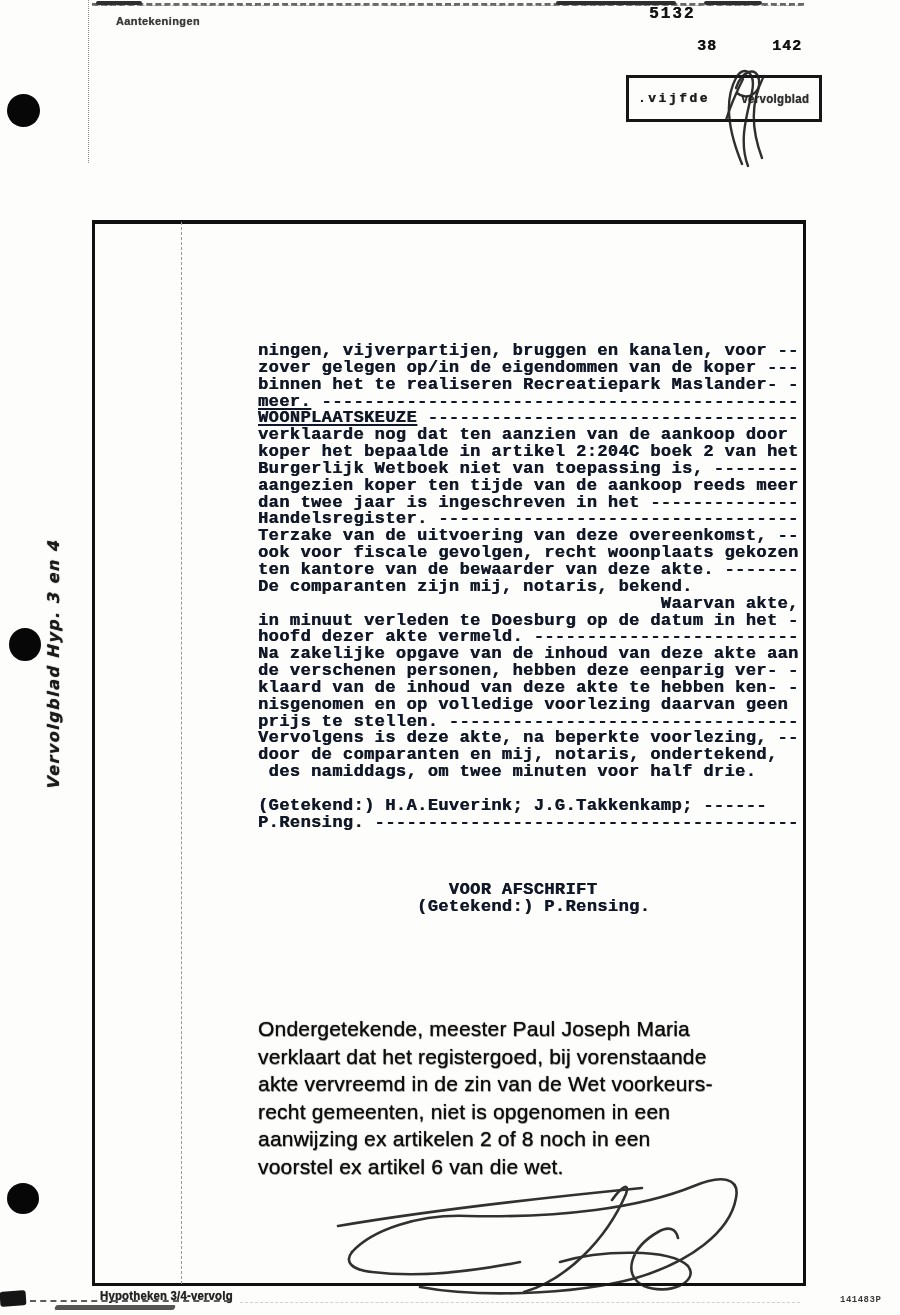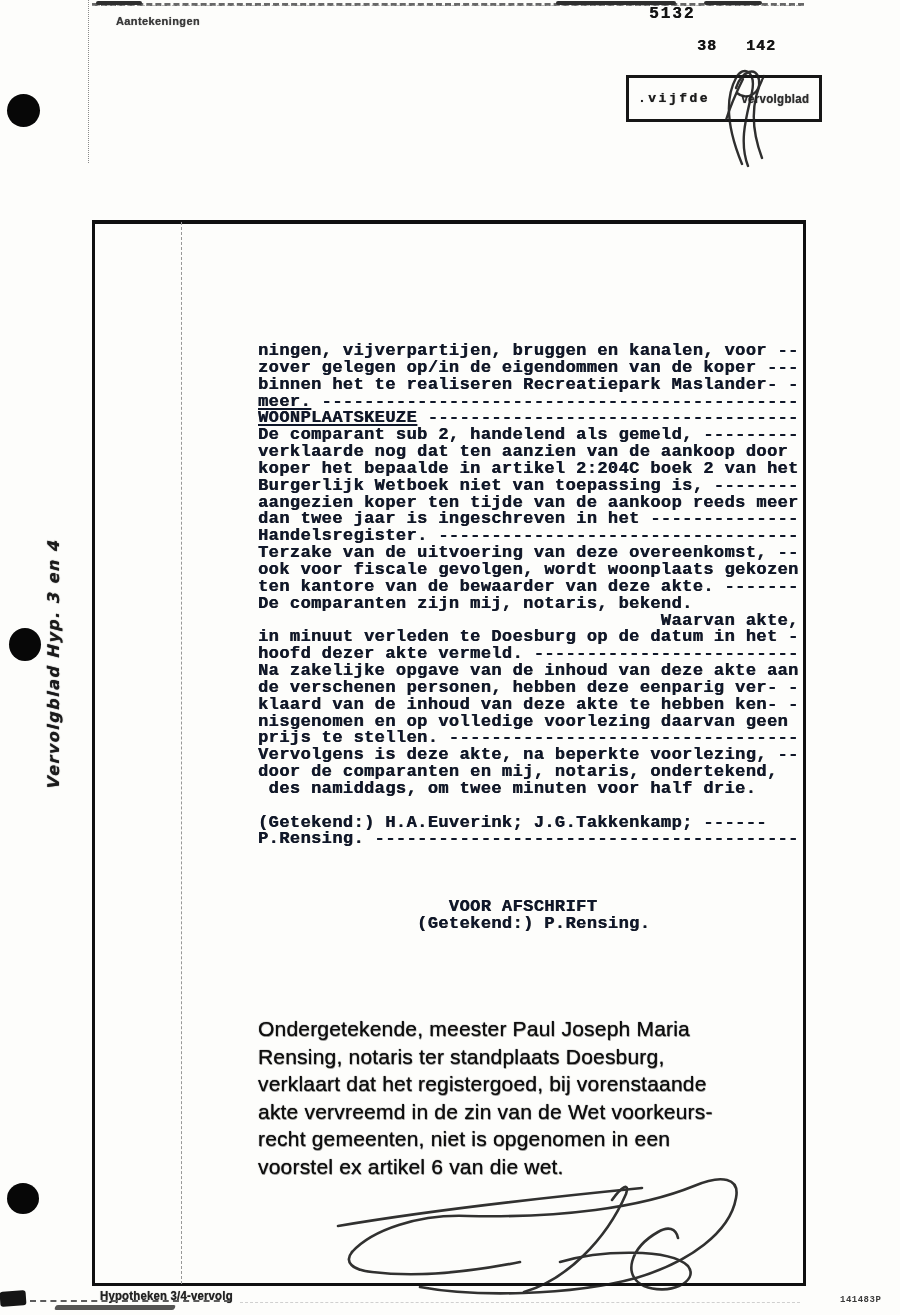--- a/index.html
+++ b/index.html
@@ -13,21 +13,21 @@
   .dark-seg{height:4px;background:#2e2e2e;top:1px;border-radius:2px;}
 
   .notes-label{left:116px;top:15px;font-size:11px;font-weight:600;color:#3a3a3a;
                letter-spacing:.4px;text-shadow:0 0 .8px #555;}
   .dotted-v{left:88px;top:0;height:163px;border-left:1px dotted #8a8a8a;}
 
   .serial{left:649px;top:5px;font-family:"Liberation Mono",monospace;font-weight:700;
           font-size:16px;letter-spacing:2px;text-shadow:.4px 0 0 #222;}
   .regno{font-family:"Liberation Mono",monospace;font-weight:700;font-size:15px;
          letter-spacing:1px;text-shadow:.4px 0 0 #222;}
-  .reg-left{left:697px;top:38px;} .reg-right{left:746px;top:38px;}
+  .reg-left{left:697px;top:38px;} .reg-right{left:772px;top:38px;}
 
   .stamp{left:626px;top:75px;width:196px;height:47px;border:3px solid #161616;
          box-sizing:border-box;display:flex;align-items:center;padding-left:9px;background:#fdfdfb;}
   .stamp-typed{font-family:"Liberation Mono",monospace;font-weight:700;font-size:13px;
                letter-spacing:2.5px;color:#1c1c1c;text-shadow:0 0 .7px #333;}
   .stamp-printed{margin-left:30px;font-size:12px;font-weight:700;color:#2e2e2e;
                  letter-spacing:.3px;text-shadow:0 0 1px #555;transform:scaleX(.96);}
 
   .hole{background:#070707;border-radius:50%;}
   .hole1{left:7px;top:94px;width:33px;height:33px;}
@@ -100,29 +100,28 @@
   <div class="abs frame"></div>
   <div class="abs inner-rule"></div>
 
   <div class="abs typed">
 
   <div class="tline"><span class="u"></span><span>ningen, vijverpartijen, bruggen en kanalen, voor --</span></div>
       <div class="tline"><span class="u"></span><span>zover gelegen op/in de eigendommen van de koper ---</span></div>
       <div class="tline"><span class="u"></span><span>binnen het te realiseren Recreatiepark Maslander- -</span></div>
       <div class="tline"><span class="u">meer.</span><span> ---------------------------------------------</span></div>
       <div class="tline"><span class="u">WOONPLAATSKEUZE</span><span> -----------------------------------</span></div>
-      <div class="tline"><span class="u"></span><span>De comparant sub 2, handelend als gemeld, ---------</span></div>
       <div class="tline"><span class="u"></span><span>verklaarde nog dat ten aanzien van de aankoop door</span></div>
       <div class="tline"><span class="u"></span><span>koper het bepaalde in artikel 2:204C boek 2 van het</span></div>
       <div class="tline"><span class="u"></span><span>Burgerlijk Wetboek niet van toepassing is, --------</span></div>
       <div class="tline"><span class="u"></span><span>aangezien koper ten tijde van de aankoop reeds meer</span></div>
       <div class="tline"><span class="u"></span><span>dan twee jaar is ingeschreven in het --------------</span></div>
       <div class="tline"><span class="u"></span><span>Handelsregister. ----------------------------------</span></div>
       <div class="tline"><span class="u"></span><span>Terzake van de uitvoering van deze overeenkomst, --</span></div>
-      <div class="tline"><span class="u"></span><span>ook voor fiscale gevolgen, wordt woonplaats gekozen</span></div>
+      <div class="tline"><span class="u"></span><span>ook voor fiscale gevolgen, recht woonplaats gekozen</span></div>
       <div class="tline"><span class="u"></span><span>ten kantore van de bewaarder van deze akte. -------</span></div>
       <div class="tline"><span class="u"></span><span>De comparanten zijn mij, notaris, bekend.</span></div>
       <div class="tline"><span class="u"></span><span>                                      Waarvan akte,</span></div>
       <div class="tline"><span class="u"></span><span>in minuut verleden te Doesburg op de datum in het -</span></div>
       <div class="tline"><span class="u"></span><span>hoofd dezer akte vermeld. -------------------------</span></div>
       <div class="tline"><span class="u"></span><span>Na zakelijke opgave van de inhoud van deze akte aan</span></div>
       <div class="tline"><span class="u"></span><span>de verschenen personen, hebben deze eenparig ver- -</span></div>
       <div class="tline"><span class="u"></span><span>klaard van de inhoud van deze akte te hebben ken- -</span></div>
       <div class="tline"><span class="u"></span><span>nisgenomen en op volledige voorlezing daarvan geen</span></div>
       <div class="tline"><span class="u"></span><span>prijs te stellen. ---------------------------------</span></div>
@@ -135,24 +134,24 @@
       <div class="tline"><span class="u"></span><span></span></div>
       <div class="tline"><span class="u"></span><span></span></div>
       <div class="tline"><span class="u"></span><span></span></div>
       <div class="tline"><span class="u"></span><span>                  VOOR AFSCHRIFT</span></div>
       <div class="tline"><span class="u"></span><span>               (Getekend:) P.Rensing.</span></div>
     </div>
 
   <div class="abs decl">
 
   <div class="dline"><span>Ondergetekende, meester Paul Joseph Maria</span></div>
-      <div class="dline"><span>Rensing, notaris ter standplaats Doesburg,</span></div>
       <div class="dline"><span>verklaart dat het registergoed, bij vorenstaande</span></div>
       <div class="dline"><span>akte vervreemd in de zin van de Wet voorkeurs-</span></div>
       <div class="dline"><span>recht gemeenten, niet is opgenomen in een</span></div>
+      <div class="dline"><span>aanwijzing ex artikelen 2 of 8 noch in een</span></div>
       <div class="dline"><span>voorstel ex artikel 6 van die wet.</span></div>
     </div>
 
   <svg class="abs sig-svg" width="900" height="1315" viewBox="0 0 900 1315">
     <g stroke="#1e1e1e" stroke-width="2.4" fill="none" stroke-linecap="round" opacity="0.92">
       <path d="M 742 164 C 728 130, 724 100, 736 78 C 744 64, 756 72, 752 92 C 748 112, 738 140, 748 166"></path>
       <path d="M 762 158 C 750 126, 752 98, 764 76"></path>
       <path d="M 726 120 C 731 104, 737 91, 743 79"></path>
       <path d="M 736 88 C 742 70, 757 66, 759 80 C 761 94, 746 101, 737 93"></path>
     </g>

